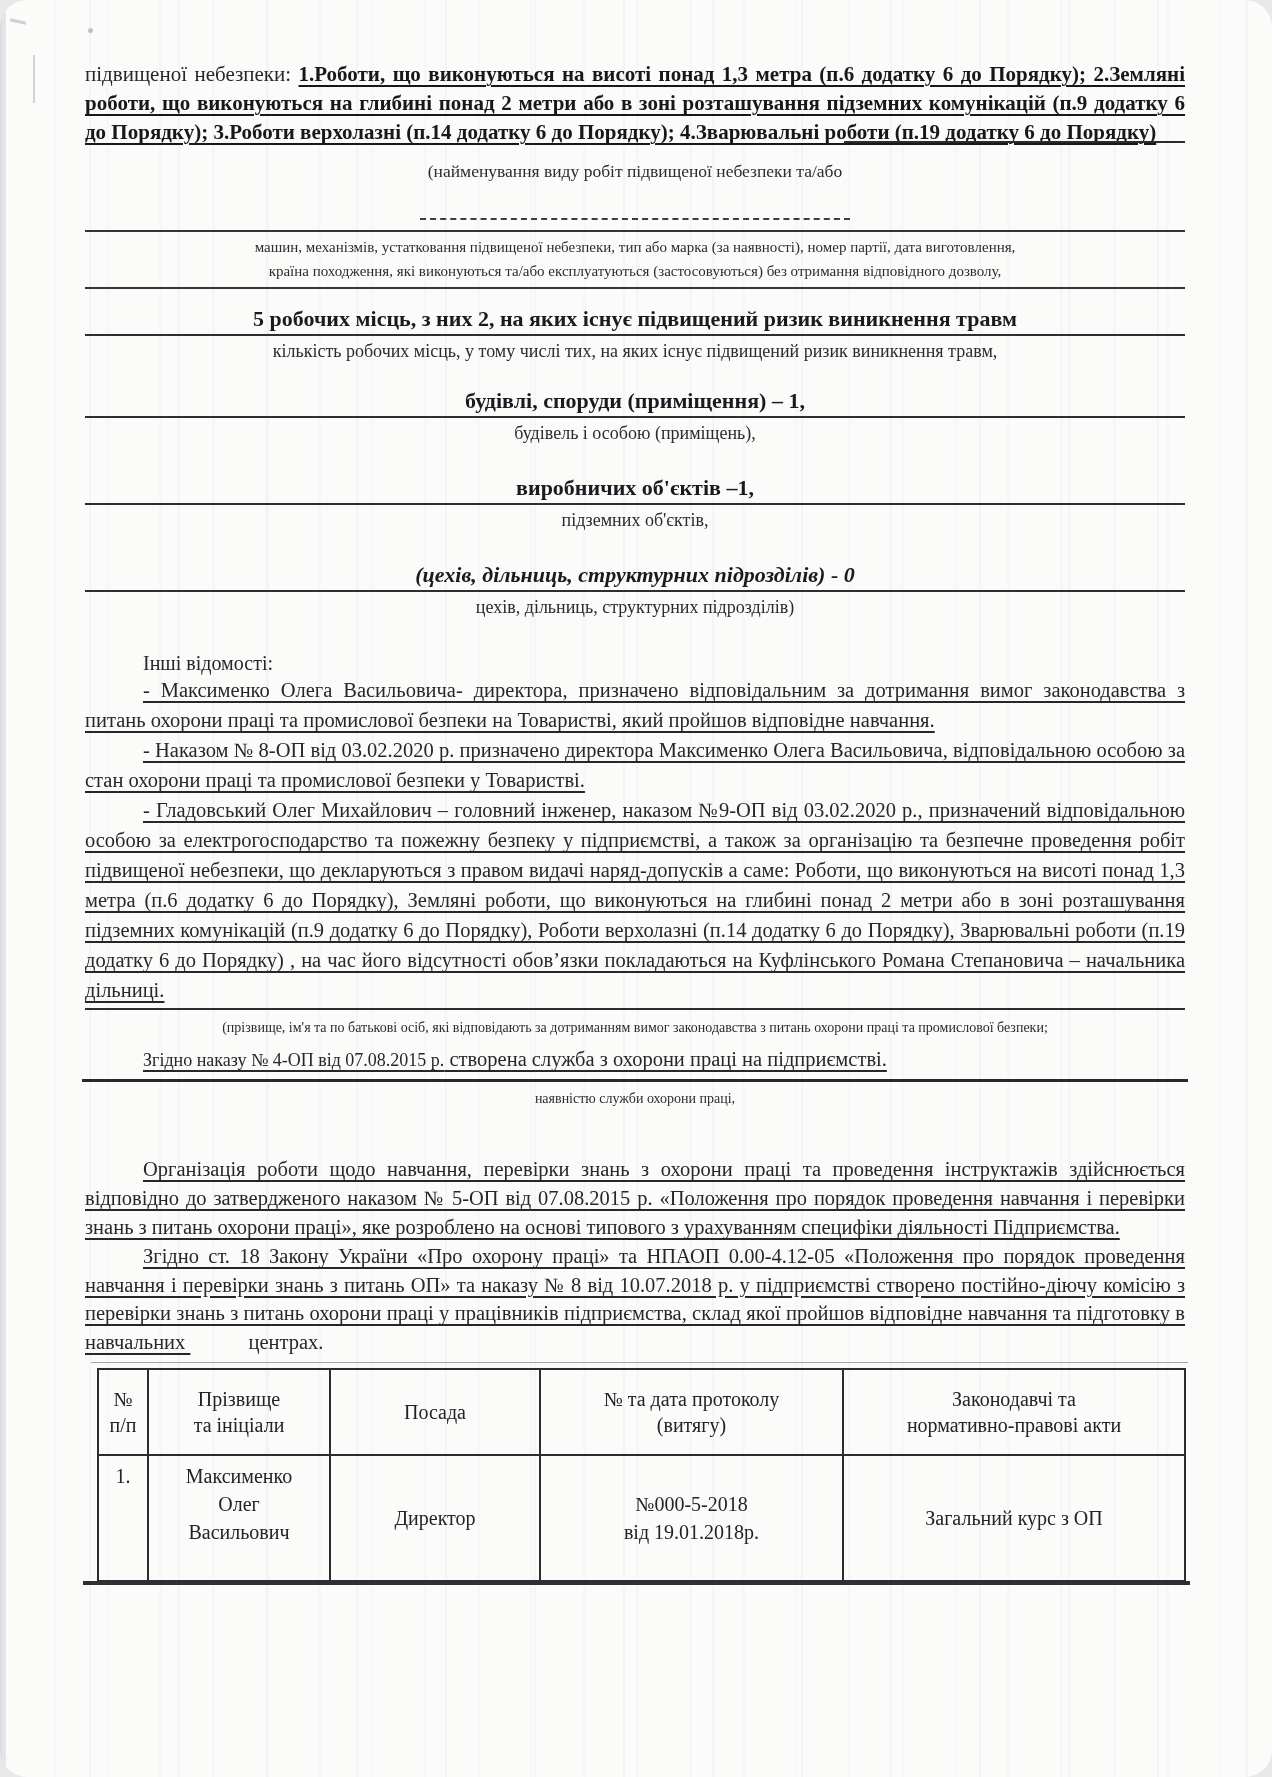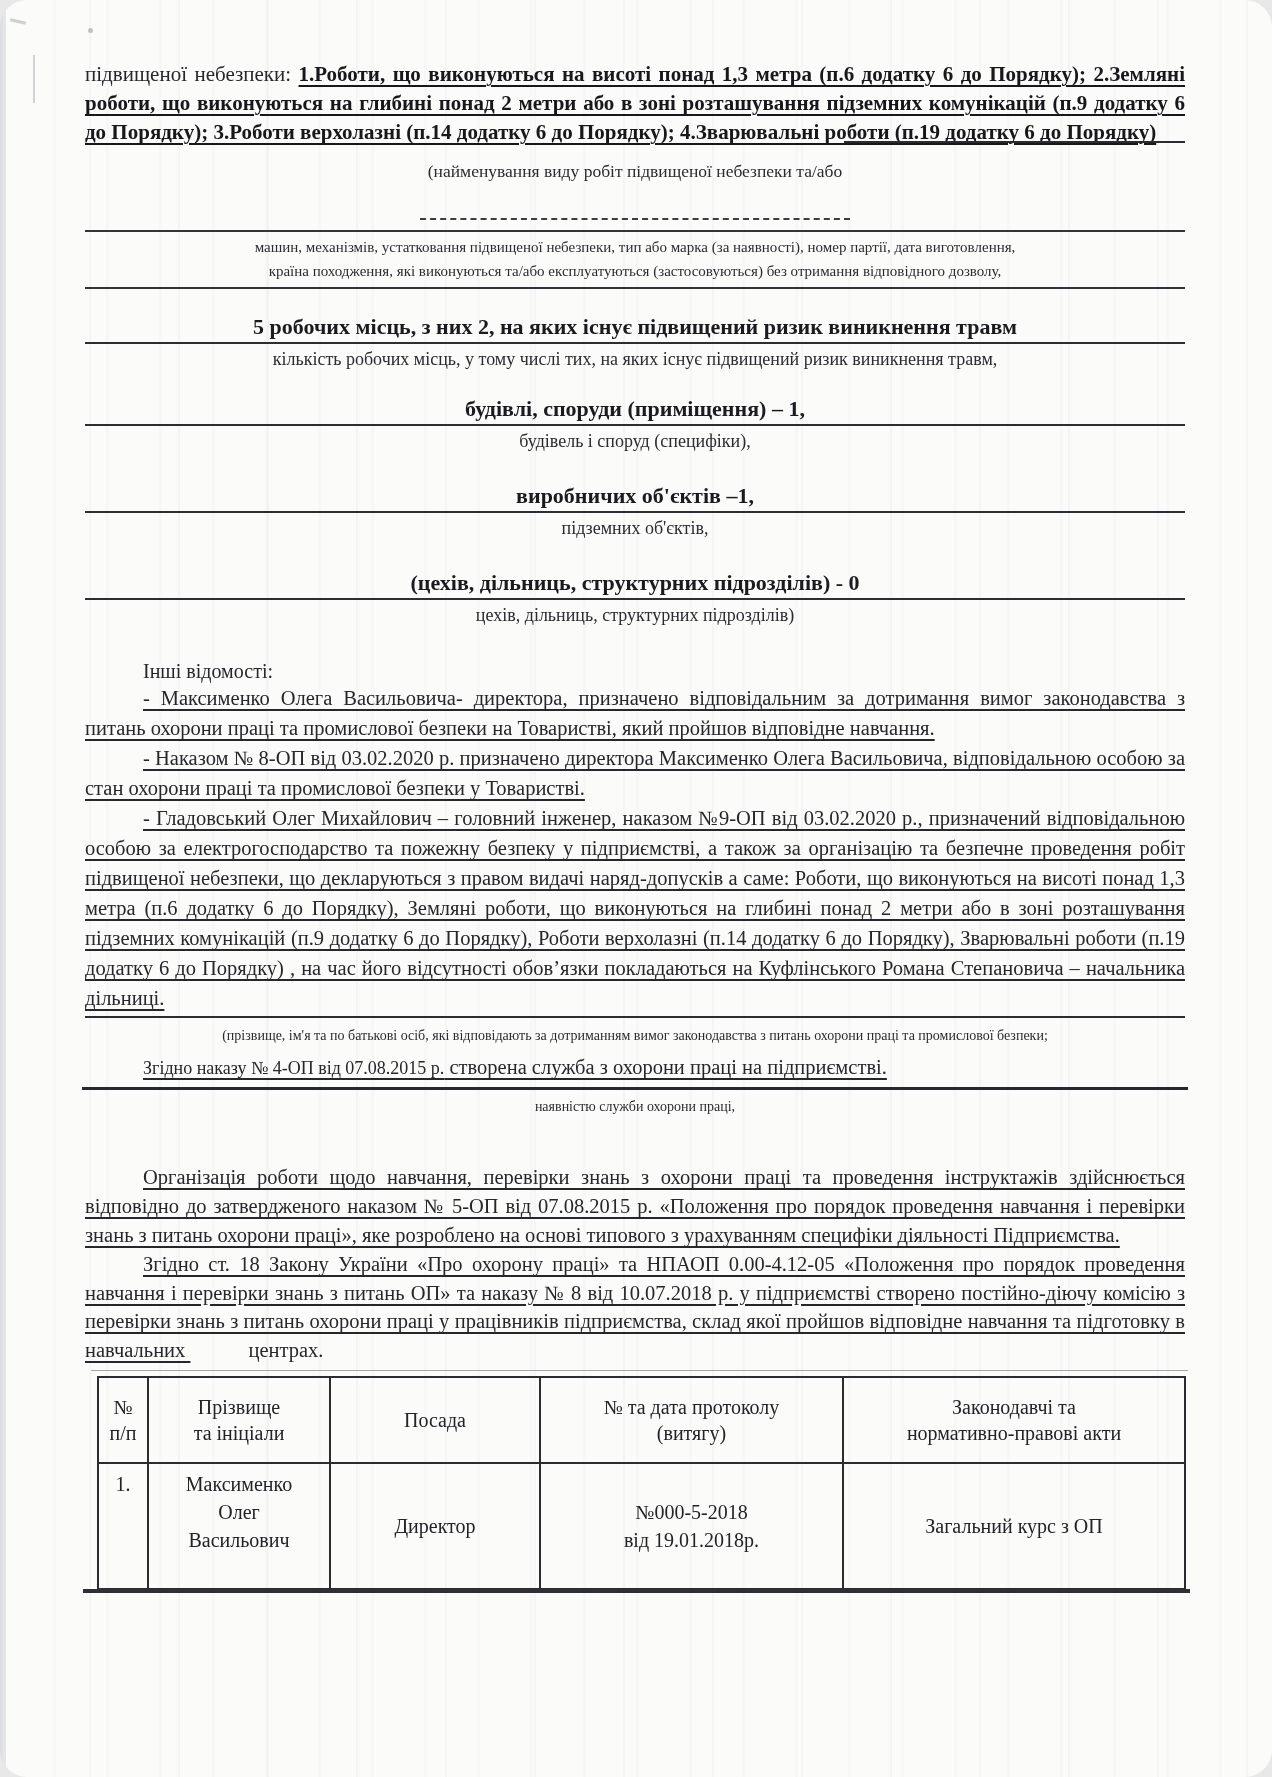--- a/index.html
+++ b/index.html
@@ -50,33 +50,33 @@
   .dashed-sep{width:430px;margin:36px auto 0 auto;border-top:2px dashed #3c3c42;}
 
   .machines-block{
     margin-top:10px;width:1100px;
     border-top:2px solid #33333a;border-bottom:2px solid #33333a;
     padding:3px 0 4px 0;
   }
   .machines-block .cap{font-size:15px;line-height:24px;}
 
   .value-block{
-    margin-top:24px;width:1100px;
+    margin-top:16px;width:1100px;
     border-bottom:2px solid #2d2d33;
     text-align:center;
   }
   .value-text{
     font-size:22px;font-weight:bold;color:#1a1a20;
     line-height:27px;padding-bottom:2px;display:inline-block;
   }
   .value-caption{margin-top:5px;font-size:18px;text-align:center;color:#2b2b31;}
 
   .mt-b{margin-top:25px;}
   .mt-c{margin-top:30px;}
-  .mt-d{margin-top:30px;}
+  .mt-d{margin-top:30px;font-style:italic;}
 
   .other-info{margin:34px 0 0 0;font-size:20px;text-indent:58px;}
 
   .body-paras{width:1100px;}
   .p-body{
     margin:0;font-size:20.5px;line-height:30px;
     text-align:justify;text-indent:58px;
     text-decoration:underline;
     text-decoration-thickness:1.5px;
     text-underline-offset:4px;
@@ -144,21 +144,21 @@
   </div>
 
   <div class="value-block">
     <span class="value-text">5 робочих місць, з них 2, на яких існує підвищений ризик виникнення травм</span>
   </div>
   <div class="value-caption">кількість робочих місць, у тому числі тих, на яких існує підвищений ризик виникнення травм,</div>
 
   <div class="value-block mt-b">
     <span class="value-text">будівлі, споруди (приміщення) – 1,</span>
   </div>
-  <div class="value-caption">будівель і споруд (специфіки),</div>
+  <div class="value-caption">будівель і особою (приміщень),</div>
 
   <div class="value-block mt-c">
     <span class="value-text">виробничих об'єктів –1,</span>
   </div>
   <div class="value-caption">підземних об'єктів,</div>
 
   <div class="value-block mt-d">
     <span class="value-text">(цехів, дільниць, структурних підрозділів) - 0</span>
   </div>
   <div class="value-caption">цехів, дільниць, структурних підрозділів)</div>

